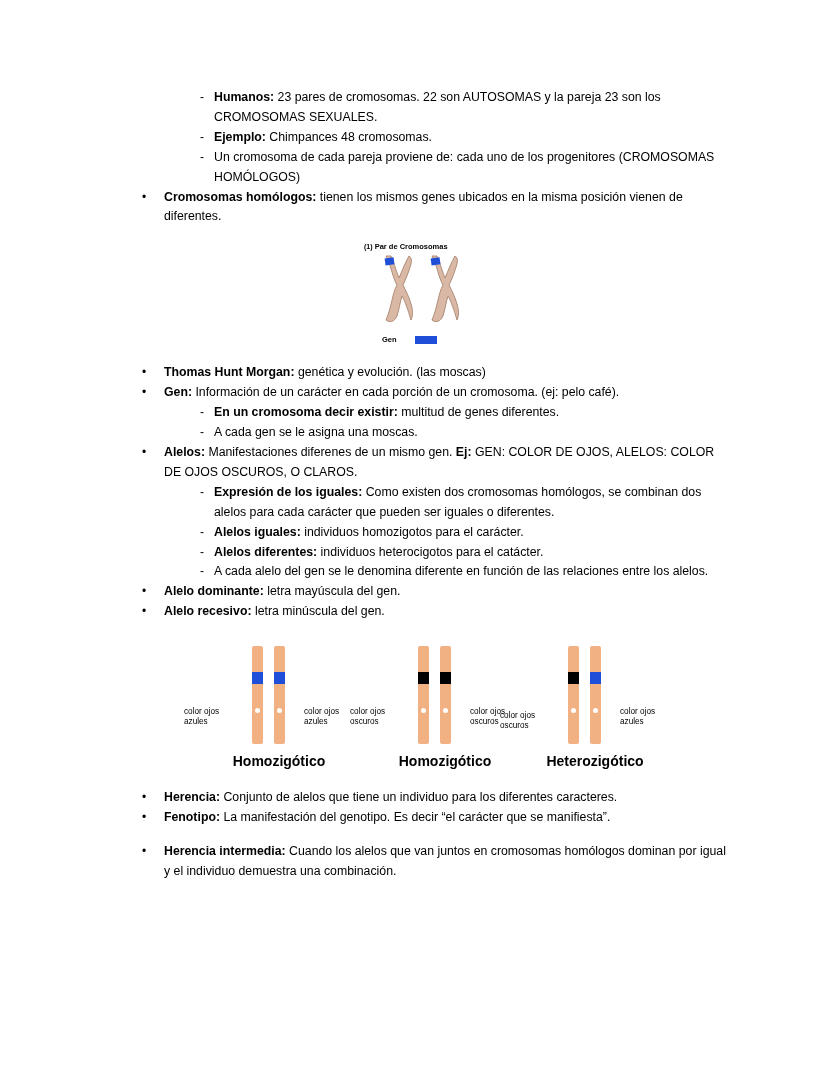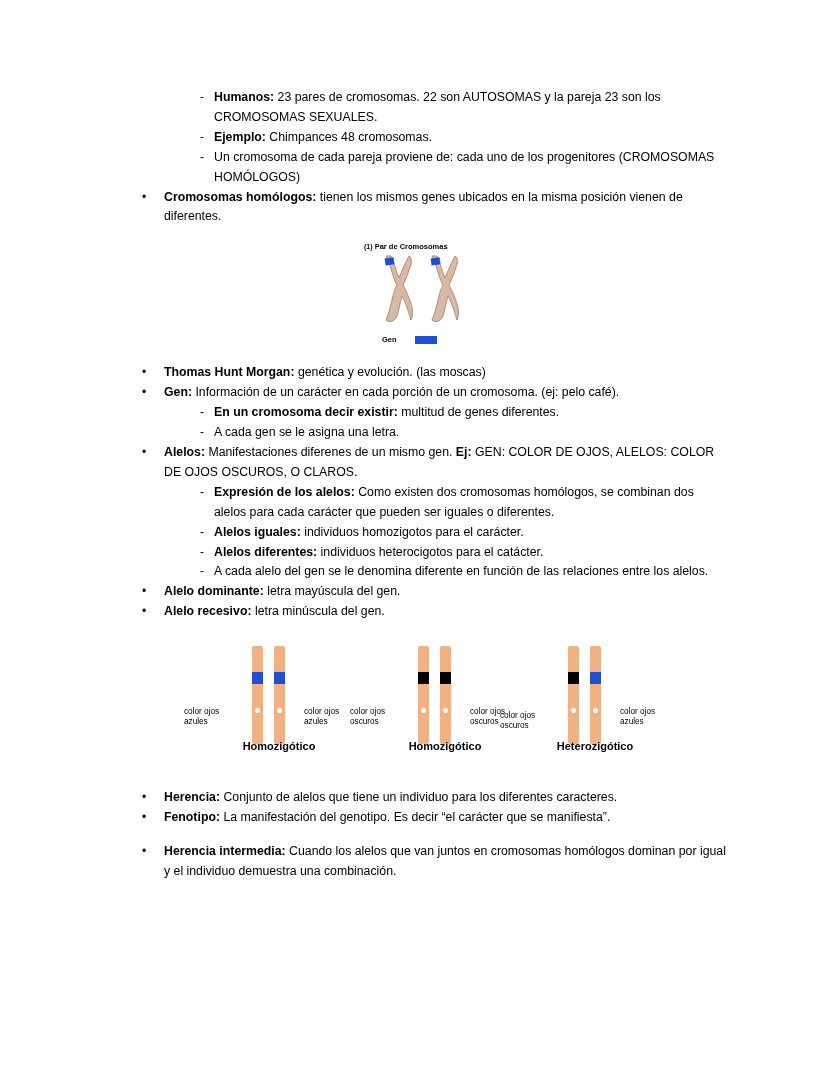--- a/index.html
+++ b/index.html
@@ -157,25 +157,25 @@
   }
   .lbl {
     position: absolute;
     font-size: 8.2px;
     line-height: 1.25;
     white-space: nowrap;
   }
   .lbl.left { text-align: left; margin-top: 41px; }
   .caption {
     position: absolute;
-    top: 100px;
+    top: 112px;
     left: 0;
     width: 190px;
     text-align: center;
-    font-size: 11px;
+    font-size: 14px;
     font-weight: bold;
   }
 
   .red-line {
     margin-top: 4px;
     text-align: center;
     color: #e8291c;
     font-weight: bold;
     font-size: 12.3px;
   }
@@ -246,31 +246,31 @@
       <span class="txt"><b>Gen:</b><span> Información de un carácter en cada porción de un cromosoma. (ej: pelo café).</span></span>
     </div>
 
     <div class="row l2">
       <span class="bullet-l2">-</span>
       <span class="txt"><b>En un cromosoma decir existir:</b><span> multitud de genes diferentes.</span></span>
     </div>
 
     <div class="row l2">
       <span class="bullet-l2">-</span>
-      <span class="txt">A cada gen se le asigna una letra.</span>
+      <span class="txt">A cada gen se le asigna una moscas.</span>
     </div>
 
     <div class="row l1">
       <span class="bullet-l1">•</span>
       <span class="txt"><b>Alelos:</b><span> Manifestaciones diferenes de un mismo gen. </span><b>Ej:</b><span> GEN: COLOR DE OJOS, ALELOS: COLOR DE OJOS OSCUROS, O CLAROS.</span></span>
     </div>
 
     <div class="row l2">
       <span class="bullet-l2">-</span>
-      <span class="txt"><b>Expresión de los alelos:</b><span> Como existen dos cromosomas homólogos, se combinan dos alelos para cada carácter que pueden ser iguales o diferentes.</span></span>
+      <span class="txt"><b>Expresión de los iguales:</b><span> Como existen dos cromosomas homólogos, se combinan dos alelos para cada carácter que pueden ser iguales o diferentes.</span></span>
     </div>
 
     <div class="row l2">
       <span class="bullet-l2">-</span>
       <span class="txt"><b>Alelos iguales:</b><span> individuos homozigotos para el carácter.</span></span>
     </div>
 
     <div class="row l2">
       <span class="bullet-l2">-</span>
       <span class="txt"><b>Alelos diferentes:</b><span> individuos heterocigotos para el catácter.</span></span>

